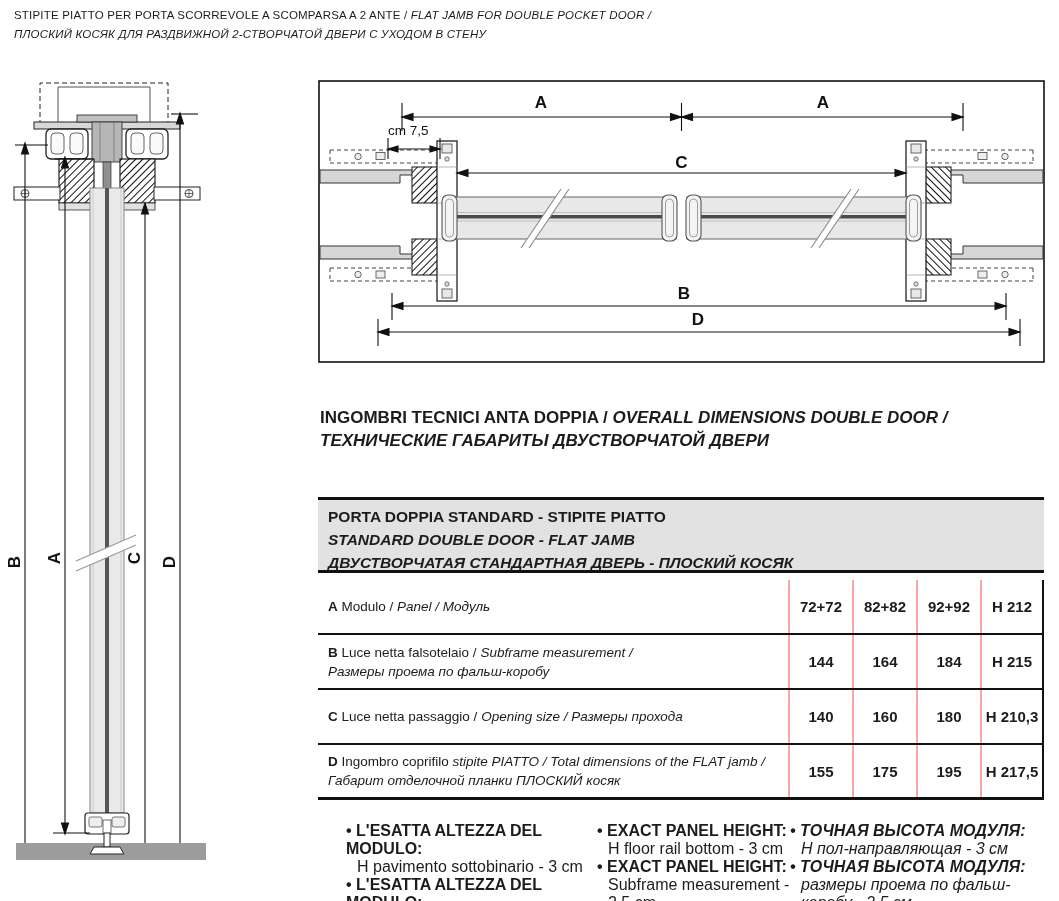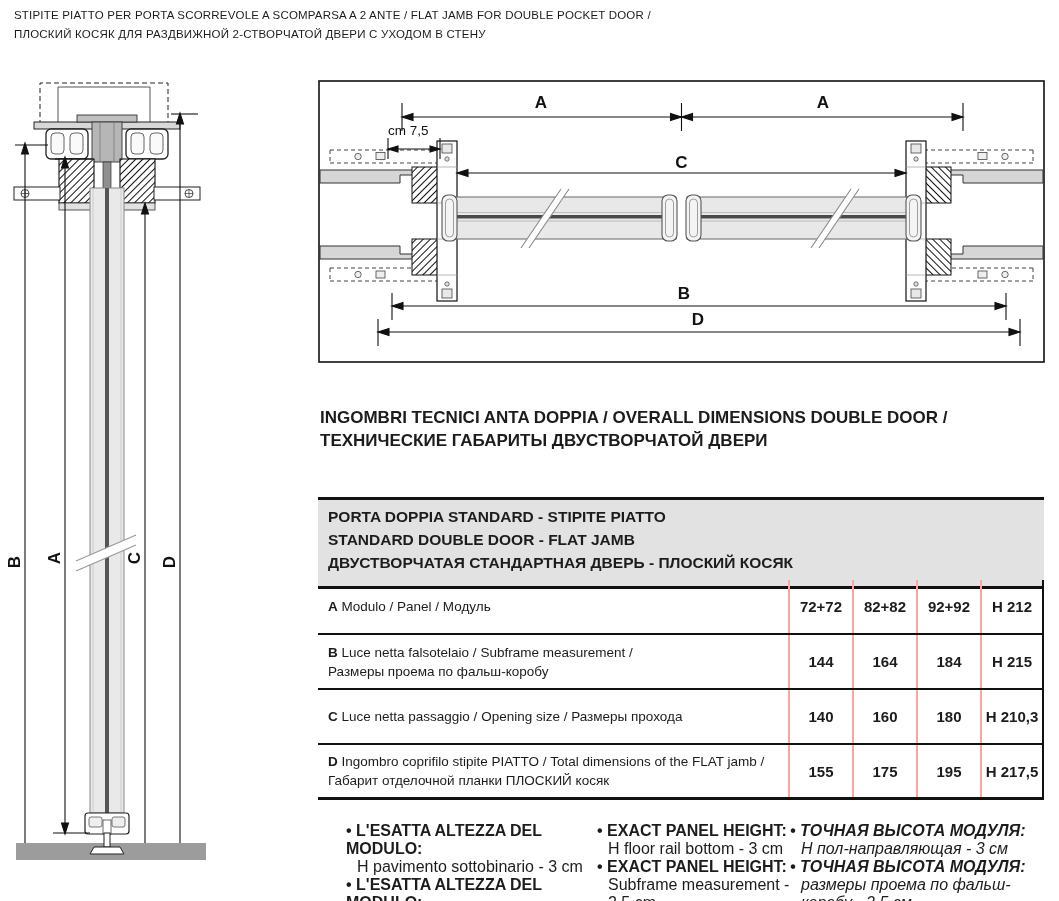--- a/index.html
+++ b/index.html
@@ -3,29 +3,29 @@
 <meta charset="utf-8">
 <style>
   html,body{margin:0;padding:0;background:#fff;}
   #page{
     position:relative;width:1059px;height:901px;background:#fff;overflow:hidden;
     font-family:"Liberation Sans","DejaVu Sans",sans-serif;color:#1c1c1c;
   }
   
   #top-header{position:absolute;left:14px;top:6px;font-size:11.5px;line-height:19px;letter-spacing:.2px;}
   .it-up{font-style:normal;}
-  .it-sl{}
+  .it-sl{font-style:italic;}
   
   #section-svg{position:absolute;left:0;top:75px;}
   #plan-svg{position:absolute;left:318px;top:75px;}
   
   #section-heading{position:absolute;left:320px;top:406px;font-size:17px;font-weight:bold;line-height:23px;}
   
   #table-header{
-    position:absolute;left:318px;top:497px;width:726px;height:92px;box-sizing:border-box;
+    position:absolute;left:318px;top:497px;width:726px;height:76px;box-sizing:border-box;
     background:#e2e2e2;border-top:3px solid #111;border-bottom:3px solid #111;
     padding:5px 0 0 10px;font-size:15.5px;font-weight:bold;line-height:23px;
   }
   
   #dim-table{position:absolute;left:318px;top:580px;width:726px;}
   .t-row{display:flex;height:55px;box-sizing:border-box;border-bottom:2px solid #111;}
   .t-row.last{border-bottom:3.5px solid #111;}
   .t-label{flex:1;display:flex;flex-direction:column;justify-content:center;padding-left:10px;font-size:13.5px;line-height:19px;}
   .t-cell{width:64px;box-sizing:border-box;border-left:2px solid #fca5a5;display:flex;align-items:center;justify-content:center;font-size:15px;font-weight:bold;}
   .t-cell.end{border-right:2px solid #111;}

